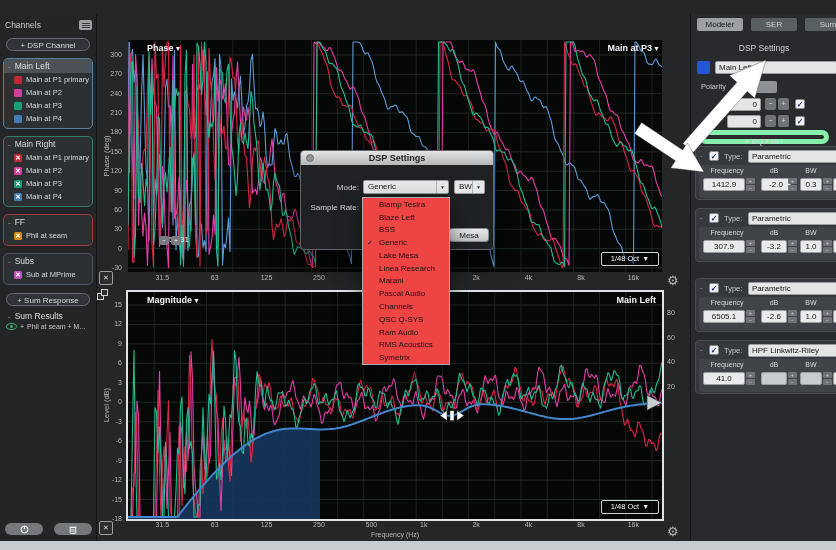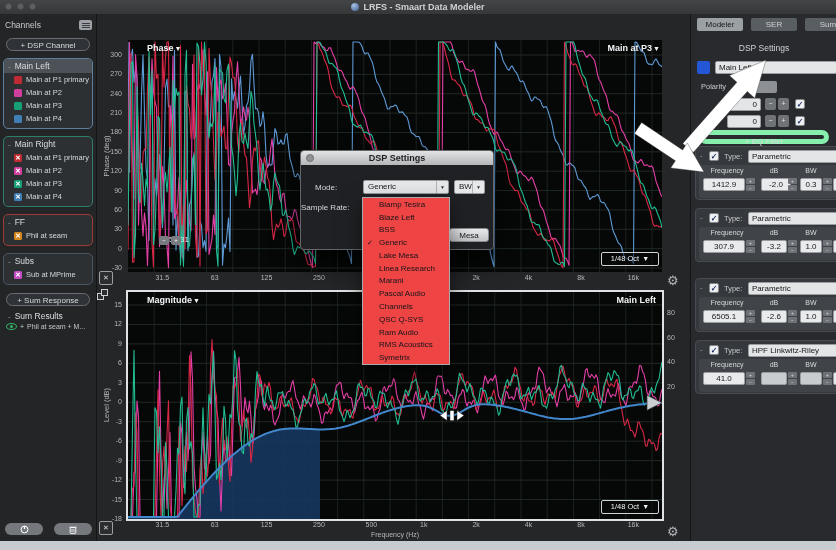--- a/index.html
+++ b/index.html
@@ -51,21 +51,21 @@
   .mag-frame{left:126px;top:290px;width:538px;height:231px;border:2px solid #dfe2e4;box-sizing:border-box;background:#060707;z-index:1;}
   svg.plot{display:block;}
   
   .dialog{left:300px;top:150px;width:192px;height:98px;background:#1f2124;border:1px solid #626669;border-radius:4px;
           box-shadow:0 10px 28px rgba(0,0,0,.65);z-index:25;}
   .dlg-title{height:14px;background:linear-gradient(#e2e3e5,#b4b6b8);border-radius:3px 3px 0 0;
              display:flex;align-items:center;justify-content:center;font-size:9px;font-weight:bold;color:#1c1e20;position:relative;}
   .dlg-close{position:absolute;left:5px;top:3px;width:8px;height:8px;border-radius:50%;background:#8f9396;border:1px solid #6f7376;box-sizing:border-box;}
   .grpbox{position:absolute;left:8px;top:22px;width:176px;height:58px;border:1px solid #85888b;border-radius:3px;}
   .grpbox-lbl{position:absolute;left:8px;top:-5px;background:#1f2124;padding:0 3px;font-size:7.5px;color:#d5d7d9;}
-  .dlg-lbl{position:absolute;font-size:8px;color:#d5d7d9;}
+  .dlg-lbl{position:absolute;font-size:8px;color:#d5d7d9;text-align:right;}
   .wcombo{position:absolute;background:#e6e8ea;border:1px solid #9a9da0;border-radius:2px;box-sizing:border-box;
           font-size:8px;color:#141618;line-height:12px;padding-left:4px;}
   .wcombo .ca{position:absolute;right:0;top:0;bottom:0;width:11px;border-left:1px solid #b0b3b6;
               display:flex;align-items:center;justify-content:center;font-size:5px;color:#333;}
   .okaybtn{position:absolute;left:148px;top:77px;width:40px;height:14px;background:linear-gradient(#e8e9eb,#c2c4c6);
            border:1px solid #8a8d90;border-radius:3px;font-size:8px;color:#1a1c1e;text-align:center;line-height:13px;box-sizing:border-box;}
   .dlist{left:362px;top:197px;width:86px;height:166px;background:#ef4444;border:1px solid #a8abae;
          box-shadow:0 8px 20px rgba(0,0,0,.5);z-index:30;display:flex;flex-direction:column;}
   .dlist-item{flex:1;display:flex;align-items:center;padding-left:16px;font-size:8px;color:#131518;position:relative;white-space:nowrap;}
   .dlist-item .chk{position:absolute;left:4px;font-size:7px;}
@@ -94,29 +94,20 @@
   .rp-foot{position:absolute;top:502px;height:14px;background:#9ba0a5;color:#1a1c1e;border-radius:2px;
            font-size:8px;text-align:center;line-height:14px;margin-top:47px;}
   .bottomstrip{left:0;top:541px;width:836px;height:9px;background:#c7ccd1;z-index:35;}
   .arrowsvg{left:0;top:0;z-index:40;pointer-events:none;}
 </style>
 </head>
 <body>
 
 <div id="app">
 
-  <div class="abs titlebar">
-    <div class="tlights">
-      <span class="tlight"></span>
-      <span class="tlight"></span>
-      <span class="tlight"></span>
-    </div>
-    <span class="appico"></span>
-    <span>LRFS - Smaart Data Modeler</span>
-  </div>
 
   <div class="abs sidebar">
     <div class="sb-hd">
       <span>Channels</span>
       <span class="menu-btn">
           <i></i>
           <i></i>
           <i></i>
         </span>
     </div>

